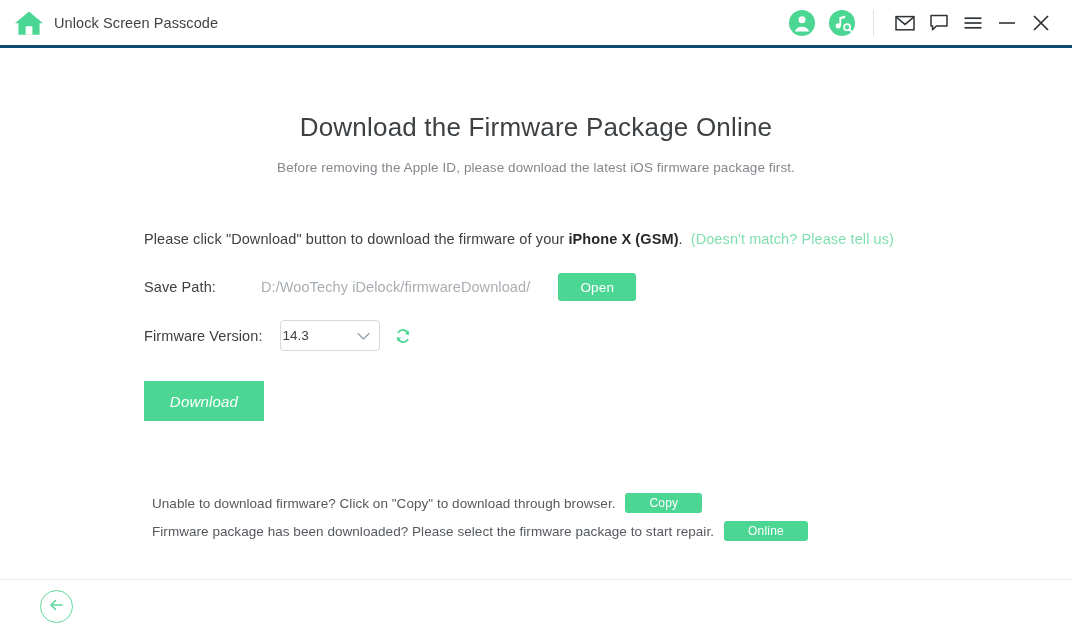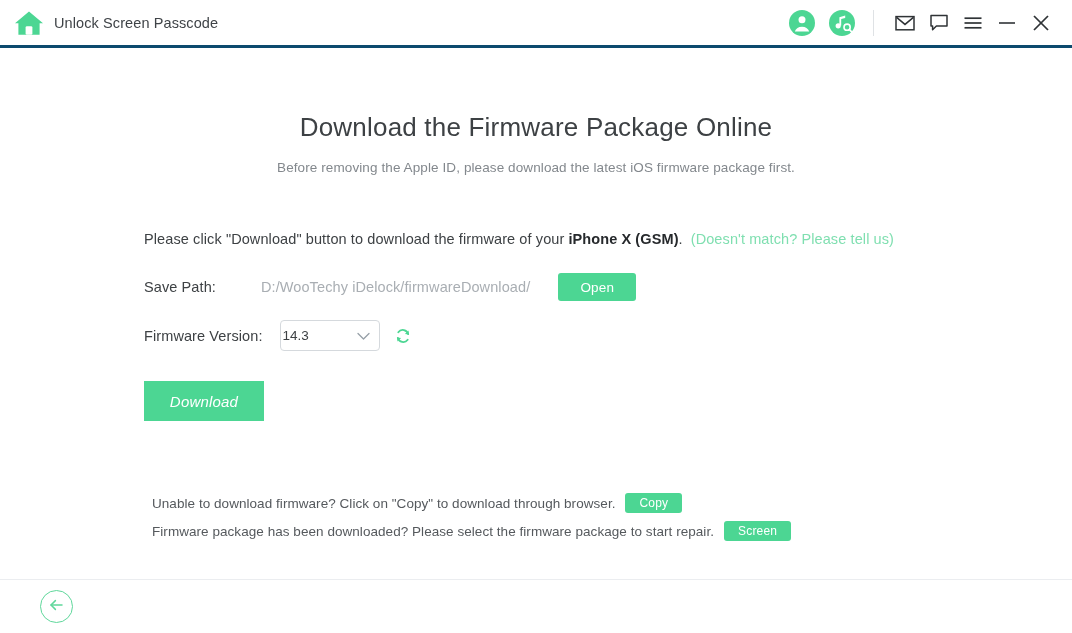--- a/index.html
+++ b/index.html
@@ -203,21 +203,21 @@
   .helper-text {
     font-size: 13.5px;
     color: #55595d;
     letter-spacing: .05px;
   }
   .btn-small {
     height: 20px;
     font-size: 12px;
     border-radius: 3px;
     margin-left: 10px;
-    padding: 0 14px;
+    padding: 0 24px;
     line-height: 20px;
   }
 
   
   .footer {
     position: absolute;
     left: 0;
     bottom: 0;
     width: 100%;
     height: 54px;
@@ -351,21 +351,21 @@
     <button class="btn btn-download">Download</button>
   </div>
 
   <div class="helpers">
     <div class="helper-row">
       <span class="helper-text">Unable to download firmware? Click on "Copy" to download through browser.</span>
       <button class="btn btn-small">Copy</button>
     </div>
     <div class="helper-row">
       <span class="helper-text">Firmware package has been downloaded? Please select the firmware package to start repair.</span>
-      <button class="btn btn-small">Screen</button>
+      <button class="btn btn-small">Online</button>
     </div>
   </div>
 </div>
 
 <div class="footer">
   <span class="back-btn">
     <span>
       <svg width="17" height="14" viewBox="0 0 17 14" xmlns="http://www.w3.org/2000/svg">
         <line x1="3" y1="7" x2="14" y2="7" stroke="#5fd79b" stroke-width="1.5" stroke-linecap="round"></line>
         <path d="M7.4 2.6 L3 7 L7.4 11.4" fill="none" stroke="#5fd79b" stroke-width="1.5" stroke-linecap="round" stroke-linejoin="round"></path>

